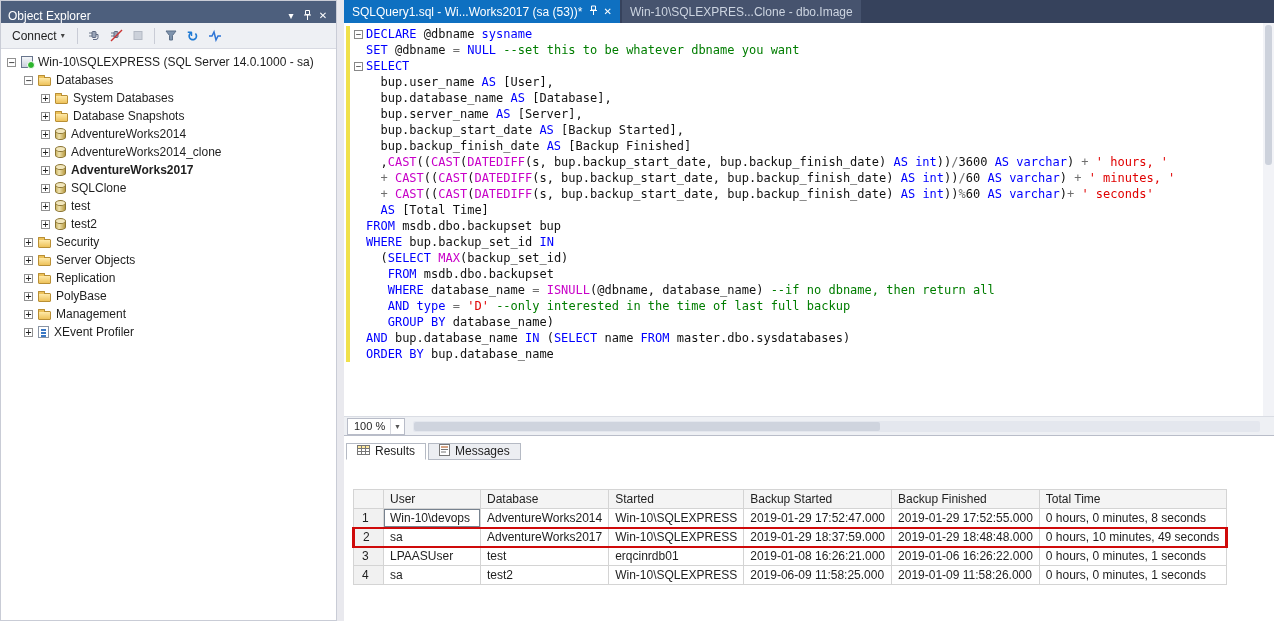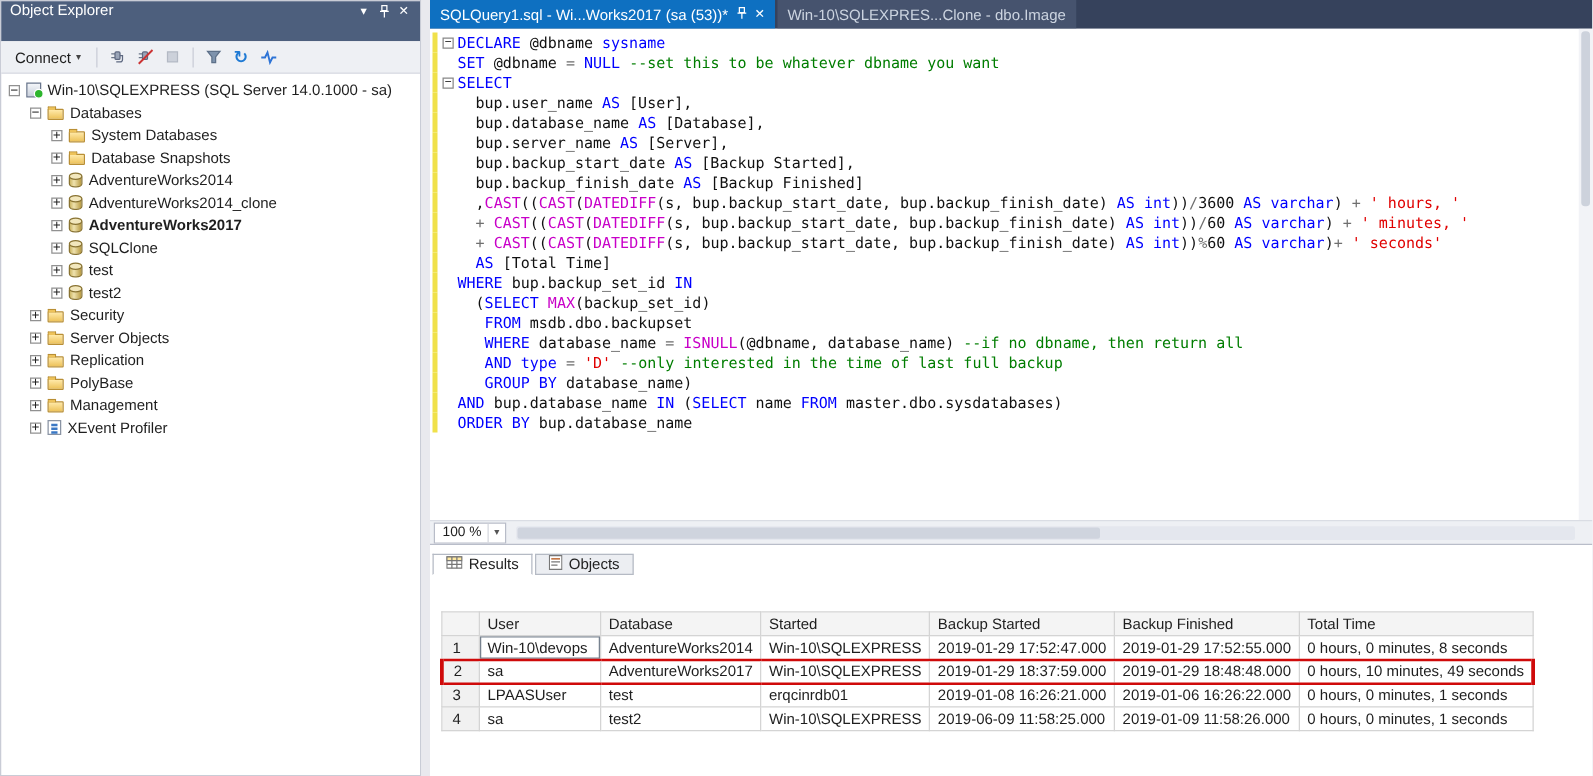--- a/index.html
+++ b/index.html
@@ -6,21 +6,21 @@
     --panel-header:#4d5f7d; --tab-strip:#36425c; --active-tab:#0e70c1; --inactive-tab:#46536e;
     --keyword:#0000ff; --function:#c800c8; --string:#e00000; --comment:#007d00; --operator:#6f6f6f;
     --change-bar:#f0e14a; --highlight:#cf0a0a;
   }
   *{box-sizing:border-box;margin:0;padding:0}
   body{font-family:"Liberation Sans","DejaVu Sans",sans-serif;background:#fff}
   .app{width:1274px;height:621px;display:flex;background:#e9e9ee;overflow:hidden;font-size:12px;color:#1e1e1e}
 
   
   .left{width:337px;flex:none;display:flex;flex-direction:column;background:#fff;border:1px solid #c9ccd6}
-  .panel-title{height:32px;background:var(--panel-header);color:#fff;display:flex;align-items:flex-start;padding:0 5px 0 7px;flex:none}
+  .panel-title{height:22px;background:var(--panel-header);color:#fff;display:flex;align-items:flex-end;padding:0 5px 0 7px;flex:none}
   .panel-title .ttl{flex:1;font-size:12px}
   .ticon{display:inline-flex;align-items:center;justify-content:center;width:16px;height:16px;color:#fff;font-size:10px;cursor:default}
   .oe-toolbar{height:26px;background:#eef0f4;border-bottom:1px solid #d8dae2;display:flex;align-items:center;padding:0 6px;gap:4px;flex:none}
   .connect-btn{display:flex;align-items:center;gap:4px;padding:2px 5px;cursor:default}
   .connect-btn .chev{font-size:8px;color:#444}
   .tsep{width:1px;height:16px;background:#c9ccd6;margin:0 3px}
   .tbtn{width:18px;height:18px;display:inline-flex;align-items:center;justify-content:center}
   .tbtn.refresh{color:#1f7ad4;font-weight:bold;font-size:14px}
   .tree{flex:1;overflow:hidden;padding-top:4px}
   .tree-row{height:18px;display:flex;align-items:center;white-space:nowrap}
@@ -246,20 +246,21 @@
           <div class="code-line"><span class="changebar"></span><span class="fold box">−</span><span class="codetext"><span class="tk-k">SELECT</span></span></div>
           <div class="code-line"><span class="changebar"></span><span class="fold"></span><span class="codetext"><span class="tk-n">  bup.user_name </span><span class="tk-k">AS</span><span class="tk-n"> [User],</span></span></div>
           <div class="code-line"><span class="changebar"></span><span class="fold"></span><span class="codetext"><span class="tk-n">  bup.database_name </span><span class="tk-k">AS</span><span class="tk-n"> [Database],</span></span></div>
           <div class="code-line"><span class="changebar"></span><span class="fold"></span><span class="codetext"><span class="tk-n">  bup.server_name </span><span class="tk-k">AS</span><span class="tk-n"> [Server],</span></span></div>
           <div class="code-line"><span class="changebar"></span><span class="fold"></span><span class="codetext"><span class="tk-n">  bup.backup_start_date </span><span class="tk-k">AS</span><span class="tk-n"> [Backup Started],</span></span></div>
           <div class="code-line"><span class="changebar"></span><span class="fold"></span><span class="codetext"><span class="tk-n">  bup.backup_finish_date </span><span class="tk-k">AS</span><span class="tk-n"> [Backup Finished]</span></span></div>
           <div class="code-line"><span class="changebar"></span><span class="fold"></span><span class="codetext"><span class="tk-n">  ,</span><span class="tk-f">CAST</span><span class="tk-n">((</span><span class="tk-f">CAST</span><span class="tk-n">(</span><span class="tk-f">DATEDIFF</span><span class="tk-n">(s, bup.backup_start_date, bup.backup_finish_date) </span><span class="tk-k">AS</span><span class="tk-n"> </span><span class="tk-k">int</span><span class="tk-n">))</span><span class="tk-o">/</span><span class="tk-n">3600 </span><span class="tk-k">AS</span><span class="tk-n"> </span><span class="tk-k">varchar</span><span class="tk-n">) </span><span class="tk-o">+</span><span class="tk-n"> </span><span class="tk-s">' hours, '</span></span></div>
           <div class="code-line"><span class="changebar"></span><span class="fold"></span><span class="codetext"><span class="tk-n">  </span><span class="tk-o">+</span><span class="tk-n"> </span><span class="tk-f">CAST</span><span class="tk-n">((</span><span class="tk-f">CAST</span><span class="tk-n">(</span><span class="tk-f">DATEDIFF</span><span class="tk-n">(s, bup.backup_start_date, bup.backup_finish_date) </span><span class="tk-k">AS</span><span class="tk-n"> </span><span class="tk-k">int</span><span class="tk-n">))</span><span class="tk-o">/</span><span class="tk-n">60 </span><span class="tk-k">AS</span><span class="tk-n"> </span><span class="tk-k">varchar</span><span class="tk-n">) </span><span class="tk-o">+</span><span class="tk-n"> </span><span class="tk-s">' minutes, '</span></span></div>
           <div class="code-line"><span class="changebar"></span><span class="fold"></span><span class="codetext"><span class="tk-n">  </span><span class="tk-o">+</span><span class="tk-n"> </span><span class="tk-f">CAST</span><span class="tk-n">((</span><span class="tk-f">CAST</span><span class="tk-n">(</span><span class="tk-f">DATEDIFF</span><span class="tk-n">(s, bup.backup_start_date, bup.backup_finish_date) </span><span class="tk-k">AS</span><span class="tk-n"> </span><span class="tk-k">int</span><span class="tk-n">))</span><span class="tk-o">%</span><span class="tk-n">60 </span><span class="tk-k">AS</span><span class="tk-n"> </span><span class="tk-k">varchar</span><span class="tk-n">)</span><span class="tk-o">+</span><span class="tk-n"> </span><span class="tk-s">' seconds'</span></span></div>
           <div class="code-line"><span class="changebar"></span><span class="fold"></span><span class="codetext"><span class="tk-n">  </span><span class="tk-k">AS</span><span class="tk-n"> [Total Time]</span></span></div>
+          <div class="code-line"><span class="changebar"></span><span class="fold"></span><span class="codetext"><span class="tk-k">FROM</span><span class="tk-n"> msdb.dbo.backupset bup</span></span></div>
           <div class="code-line"><span class="changebar"></span><span class="fold"></span><span class="codetext"><span class="tk-k">WHERE</span><span class="tk-n"> bup.backup_set_id </span><span class="tk-k">IN</span></span></div>
           <div class="code-line"><span class="changebar"></span><span class="fold"></span><span class="codetext"><span class="tk-n">  (</span><span class="tk-k">SELECT</span><span class="tk-n"> </span><span class="tk-f">MAX</span><span class="tk-n">(backup_set_id)</span></span></div>
           <div class="code-line"><span class="changebar"></span><span class="fold"></span><span class="codetext"><span class="tk-n">   </span><span class="tk-k">FROM</span><span class="tk-n"> msdb.dbo.backupset</span></span></div>
           <div class="code-line"><span class="changebar"></span><span class="fold"></span><span class="codetext"><span class="tk-n">   </span><span class="tk-k">WHERE</span><span class="tk-n"> database_name </span><span class="tk-o">=</span><span class="tk-n"> </span><span class="tk-f">ISNULL</span><span class="tk-n">(@dbname, database_name) </span><span class="tk-c">--if no dbname, then return all</span></span></div>
           <div class="code-line"><span class="changebar"></span><span class="fold"></span><span class="codetext"><span class="tk-n">   </span><span class="tk-k">AND</span><span class="tk-n"> </span><span class="tk-k">type</span><span class="tk-n"> </span><span class="tk-o">=</span><span class="tk-n"> </span><span class="tk-s">'D'</span><span class="tk-n"> </span><span class="tk-c">--only interested in the time of last full backup</span></span></div>
           <div class="code-line"><span class="changebar"></span><span class="fold"></span><span class="codetext"><span class="tk-n">   </span><span class="tk-k">GROUP BY</span><span class="tk-n"> database_name)</span></span></div>
           <div class="code-line"><span class="changebar"></span><span class="fold"></span><span class="codetext"><span class="tk-k">AND</span><span class="tk-n"> bup.database_name </span><span class="tk-k">IN</span><span class="tk-n"> (</span><span class="tk-k">SELECT</span><span class="tk-n"> name </span><span class="tk-k">FROM</span><span class="tk-n"> master.dbo.sysdatabases)</span></span></div>
           <div class="code-line"><span class="changebar"></span><span class="fold"></span><span class="codetext"><span class="tk-k">ORDER BY</span><span class="tk-n"> bup.database_name</span></span></div>
         </div>
       <div class="vscroll">
@@ -293,21 +294,21 @@
         </div>
         <div class="rtab">
           <span>
             <svg width="11" height="12">
                 <rect x="0.5" y="0.5" width="10" height="11" fill="#fff" stroke="#777"></rect>
                 <line x1="2" y1="3" x2="9" y2="3" stroke="#b04a0a"></line>
                 <line x1="2" y1="5.5" x2="9" y2="5.5" stroke="#777"></line>
                 <line x1="2" y1="8" x2="7" y2="8" stroke="#777"></line>
               </svg>
           </span>
-          <span>Objects</span>
+          <span>Messages</span>
         </div>
       </div>
       <div class="gridwrap">
         <table class="grid">
           <thead>
               <tr id="grid-head">
                 <th class="corner"></th>
                 <th>User</th>
                 <th>Database</th>
                 <th>Started</th>

